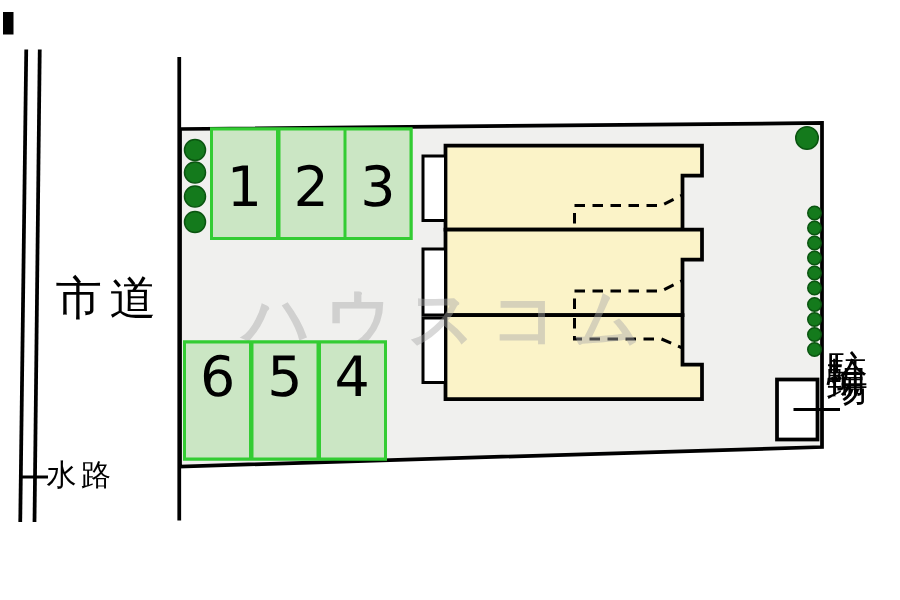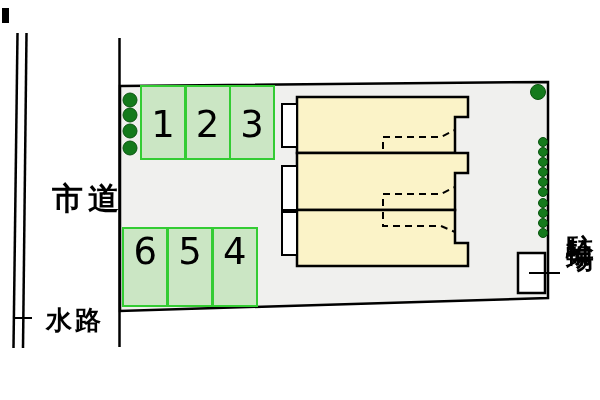--- a/index.html
+++ b/index.html
@@ -3,23 +3,23 @@
 <meta charset="utf-8">
 <style>
   html,body{margin:0;padding:0;background:#fff;}
   #stage{
     position:relative;width:600px;height:400px;overflow:hidden;
     background:#fff;
     font-family:"Liberation Sans","DejaVu Sans",sans-serif;
     color:#000;
   }
   #plan-svg{position:absolute;left:0;top:0;z-index:1;}
-  .label{position:absolute;z-index:3;font-weight:bold;white-space:nowrap;line-height:1;margin-left:15px;}
+  .label{position:absolute;z-index:3;font-weight:normal;white-space:nowrap;line-height:1;}
   .label-road{left:37px;top:183px;font-size:31px;letter-spacing:5px;}
-  .label-waterway{left:31px;top:307px;font-size:26px;letter-spacing:3px;}
+  .label-waterway{left:31px;top:307px;font-size:20px;letter-spacing:3px;}
   .label-parkinglot{left:147px;top:179px;font-size:31px;letter-spacing:2px;}
   .label-bicycle{
     left:551px;top:211px;font-size:27px;letter-spacing:6px;
     writing-mode:vertical-rl;text-orientation:upright;height:100px;
   }
   .watermark{
     position:absolute;z-index:2;left:162px;top:191px;
     font-size:44px;font-weight:bold;letter-spacing:10px;line-height:1;
     color:rgba(168,168,168,0.45);white-space:nowrap;
   }
@@ -88,20 +88,21 @@
       <circle cx="543" cy="203" r="4.5"></circle>
       <circle cx="543" cy="213" r="4.5"></circle>
       <circle cx="543" cy="223" r="4.5"></circle>
       <circle cx="543" cy="233" r="4.5"></circle>
     </g>
 
     <rect x="518" y="253" width="27" height="40" fill="#fff" stroke="#000" stroke-width="2.5"></rect>
     <line x1="529" y1="273" x2="560" y2="273" stroke="#000" stroke-width="2"></line>
   </svg>
 
+  <div class="watermark">ハウスコム</div>
 
   <div class="label label-road">市道</div>
   <div class="label label-waterway">水路</div>
   <div class="label label-bicycle">駐輪場</div>
 
   <div class="parking-row parking-row-top">
     <div class="parking-space">
       <span>1</span>
     </div>
     <div class="parking-space">

